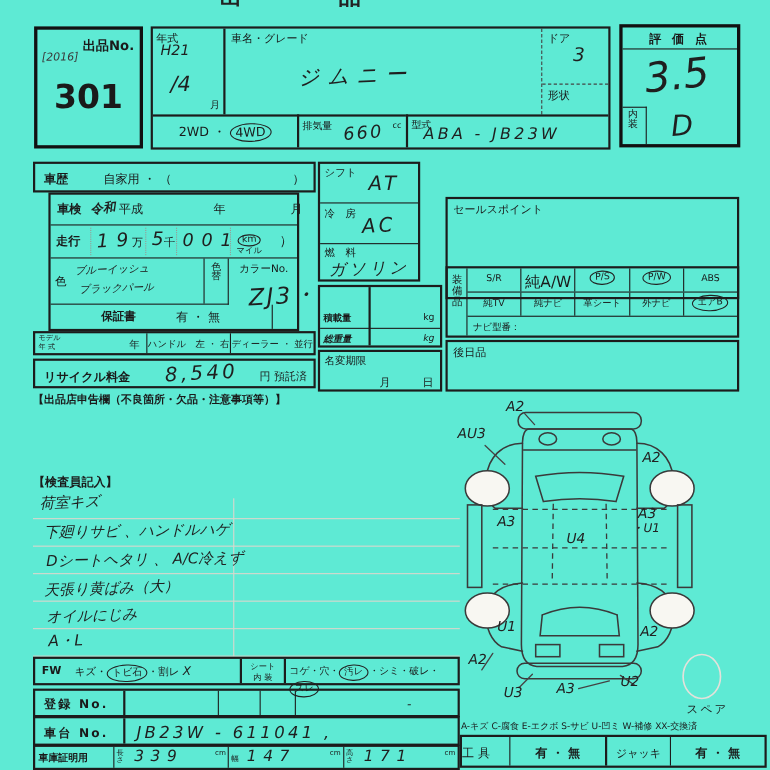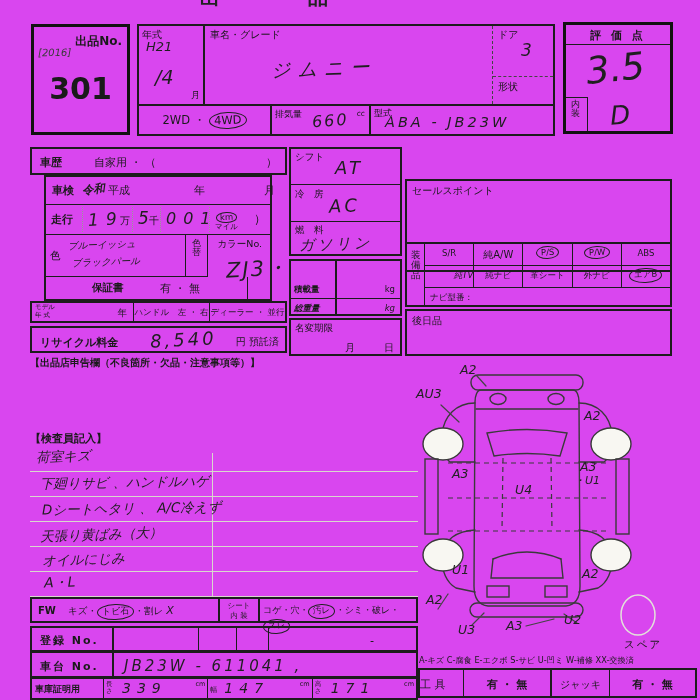--- a/index.html
+++ b/index.html
@@ -1,17 +1,17 @@
 <!DOCTYPE html>
 <html><head>
 <meta charset="utf-8">
 <style>
   html,body{margin:0;padding:0;}
   body{width:700px;height:700px;background:#f6f5f0;font-family:"DejaVu Sans",sans-serif;color:#1a1a1a;}
-  .sheet{position:relative;width:700px;height:700px;overflow:hidden;background:#d946ef;}
+  .sheet{position:relative;width:700px;height:700px;overflow:hidden;background:#5eead4;}
   .abs{position:absolute;box-sizing:border-box;}
   .bx{position:absolute;box-sizing:border-box;border:2px solid #1c1c1c;background:transparent;}
   .bx3{position:absolute;box-sizing:border-box;border:3px solid #111;}
   .lbl{font-size:10px;color:#161616;}
   .bold{font-weight:bold;}
   .hw{font-style:italic;color:#1f1f1f;font-family:"DejaVu Sans",sans-serif;}
   .circ{display:inline-block;border:1.5px solid #222;border-radius:50%;padding:0 4px 1px 4px;transform:rotate(-2deg);}
   .vtext{word-break:break-all;line-height:1.05;}
   .cellline{position:absolute;background:#1c1c1c;}
   .dotline{position:absolute;border-left:1px dotted #9a9a94;}
@@ -132,21 +132,21 @@
   </div>
 
   <div class="bx" style="left:30px;top:326px;width:257px;height:27px;">
     <div class="abs bold" style="left:8px;top:7px;font-size:11px;">リサイクル料金</div>
     <div class="abs hw" style="left:118px;top:1px;font-size:18px;letter-spacing:3px;transform:rotate(-3deg);">8,540</div>
     <div class="abs" style="right:6px;top:7px;font-size:10px;">円 預託済</div>
   </div>
 
   <div class="abs bold" style="left:30px;top:356px;font-size:10px;">【出品店申告欄（不良箇所・欠品・注意事項等）】</div>
 
-  <div class="bx" style="left:289px;top:147px;width:113px;height:109px;">
+  <div class="bx" style="left:289px;top:147px;width:93px;height:109px;">
     <div class="abs" style="left:0;right:0;top:0;height:36px;border-bottom:1.5px solid #1c1c1c;">
       <div class="abs lbl" style="left:4px;top:2px;font-size:9.5px;">シフト</div>
       <div class="abs hw" style="left:44px;top:8px;font-size:18px;letter-spacing:3px;">AT</div>
     </div>
     <div class="abs" style="left:0;right:0;top:36px;height:37px;border-bottom:1.5px solid #1c1c1c;">
       <div class="abs lbl" style="left:4px;top:3px;font-size:9.5px;">冷　房</div>
       <div class="abs hw" style="left:38px;top:10px;font-size:18px;letter-spacing:3px;transform:rotate(-3deg);">AC</div>
     </div>
     <div class="abs" style="left:0;right:0;top:73px;bottom:0;">
       <div class="abs lbl" style="left:4px;top:2px;font-size:9.5px;">燃　料</div>
@@ -173,27 +173,27 @@
   </div>
 
   <div class="bx" style="left:405px;top:147px;width:267px;height:93px;margin-top:32px;">
     <div class="abs" style="left:5px;top:3px;font-size:10px;">セールスポイント</div>
   </div>
 
   <div class="bx" style="left:405px;top:242px;width:267px;height:65px;">
     <div class="abs vtext" style="left:0;top:0;bottom:0;width:18px;border-right:1.5px solid #1c1c1c;font-size:9.5px;padding:6px 0 0 4px;">装備品</div>
     <div class="abs" style="left:18px;right:0;top:0;height:22px;border-bottom:1.5px solid #1c1c1c;display:flex;">
       <div style="flex:1;border-right:1.5px solid #1c1c1c;text-align:center;padding-top:4px;font-size:8.5px;">S/R</div>
-      <div style="flex:1;border-right:1.5px solid #1c1c1c;text-align:center;padding-top:4px;font-size:10px;">純A/W</div>
+      <div style="flex:1;border-right:1.5px solid #1c1c1c;text-align:center;padding-top:4px;font-size:14px;">純A/W</div>
       <div style="flex:1;border-right:1.5px solid #1c1c1c;text-align:center;padding-top:2px;font-size:8.5px;"><span class="circ">P/S</span></div>
       <div style="flex:1;border-right:1.5px solid #1c1c1c;text-align:center;padding-top:2px;font-size:8.5px;"><span class="circ">P/W</span></div>
       <div style="flex:1;text-align:center;padding-top:4px;font-size:8.5px;">ABS</div>
     </div>
     <div class="abs" style="left:18px;right:0;top:22px;height:22px;border-bottom:1.5px solid #1c1c1c;display:flex;">
-      <div style="flex:1;border-right:1.5px solid #1c1c1c;text-align:right;padding-top:4px;font-size:8.5px;font-style:italic;">純TV</div>
+      <div style="flex:1;border-right:1.5px solid #1c1c1c;text-align:center;padding-top:4px;font-size:8.5px;">純TV</div>
       <div style="flex:1;border-right:1.5px solid #1c1c1c;text-align:center;padding-top:4px;font-size:8.5px;">純ナビ</div>
       <div style="flex:1;border-right:1.5px solid #1c1c1c;text-align:center;padding-top:4px;font-size:8.5px;">革シート</div>
       <div style="flex:1;border-right:1.5px solid #1c1c1c;text-align:center;padding-top:4px;font-size:8.5px;">外ナビ</div>
       <div style="flex:1;text-align:center;padding-top:2px;font-size:8.5px;"><span class="circ">エアB</span></div>
     </div>
     <div class="abs" style="left:18px;right:0;top:44px;bottom:0;">
       <span class="abs" style="left:5px;top:4px;font-size:8.5px;">ナビ型番：</span>
     </div>
   </div>
 

